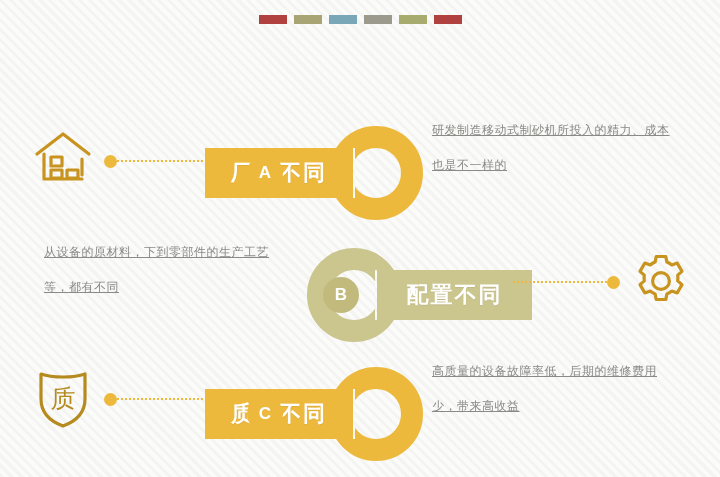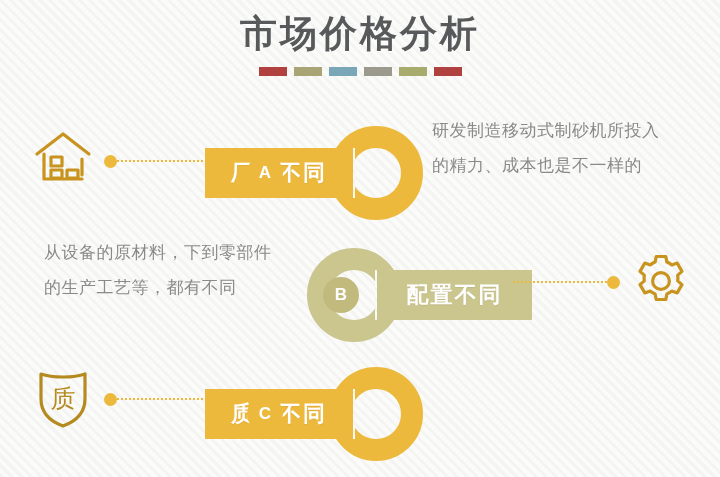--- a/index.html
+++ b/index.html
@@ -181,36 +181,36 @@
   .variant-khaki .banner-bar {
     left: 70px;
     width: 155px;
     background: #cbc58e;
   }
   .variant-khaki .badge { background: #c2ba7c; }
 
   
   .desc {
     position: absolute;
-    font-size: 17px;
+    font-size: 12px;
     line-height: 35px;
     color: #8a8a86;
     letter-spacing: 0.5px;
     width: 240px;
+    text-decoration: underline;
   }
   .desc-right { left: 432px; top: 9px; }
   .desc-left  { left: 44px;  top: 9px; }
 
   svg { display: block; }
 </style>
 </head>
 <body>
 
 <div id="title-block">
-  <div id="page-title">市场价格分析</div>
   <div id="title-dashes">
     <span style="background-color: rgb(176, 65, 62);"></span>
     <span style="background-color: rgb(168, 164, 115);"></span>
     <span style="background-color: rgb(122, 167, 184);"></span>
     <span style="background-color: rgb(155, 154, 140);"></span>
     <span style="background-color: rgb(168, 171, 110);"></span>
     <span style="background-color: rgb(176, 65, 62);"></span>
   </div>
 </div>
 
@@ -296,13 +296,14 @@
     <div class="arc arc-open-right">
       <span class="ring"></span>
       <span class="notch" style="background-color: rgb(247, 247, 245); background-image: repeating-linear-gradient(45deg, rgb(244, 244, 242) 0px, rgb(244, 244, 242) 3px, rgb(251, 251, 250) 3px, rgb(251, 251, 250) 7px);"></span>
     </div>
     <div class="banner-bar">
       <span class="banner-label">质量不同</span>
     </div>
     <div class="badge badge-right">C</div>
   </div>
 
+  <div class="desc desc-right">高质量的设备故障率低，后期的维修费用少，带来高收益</div>
 </div>
 
 </body></html>

